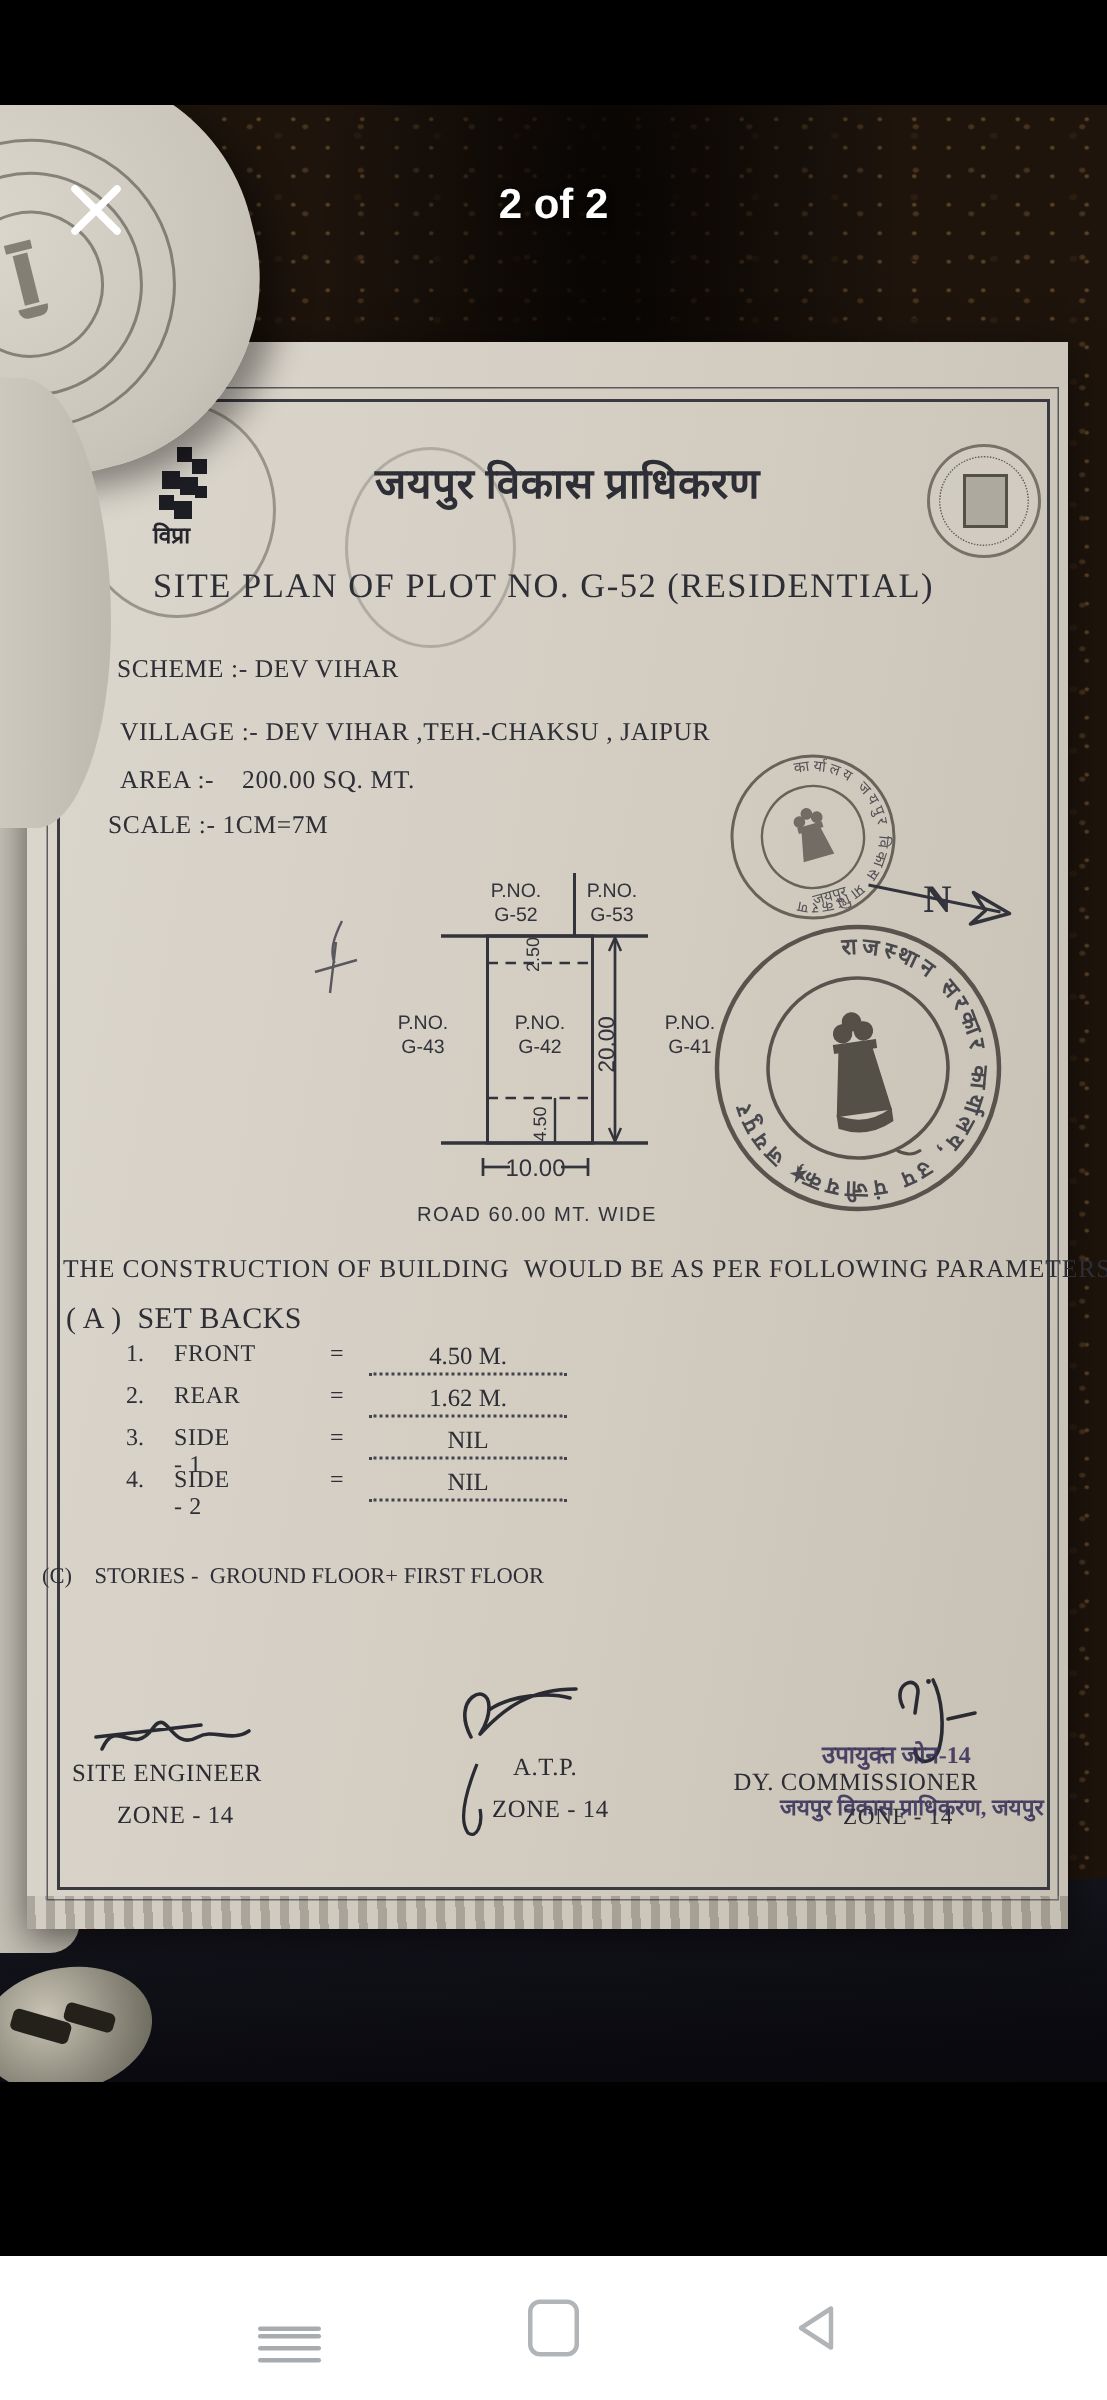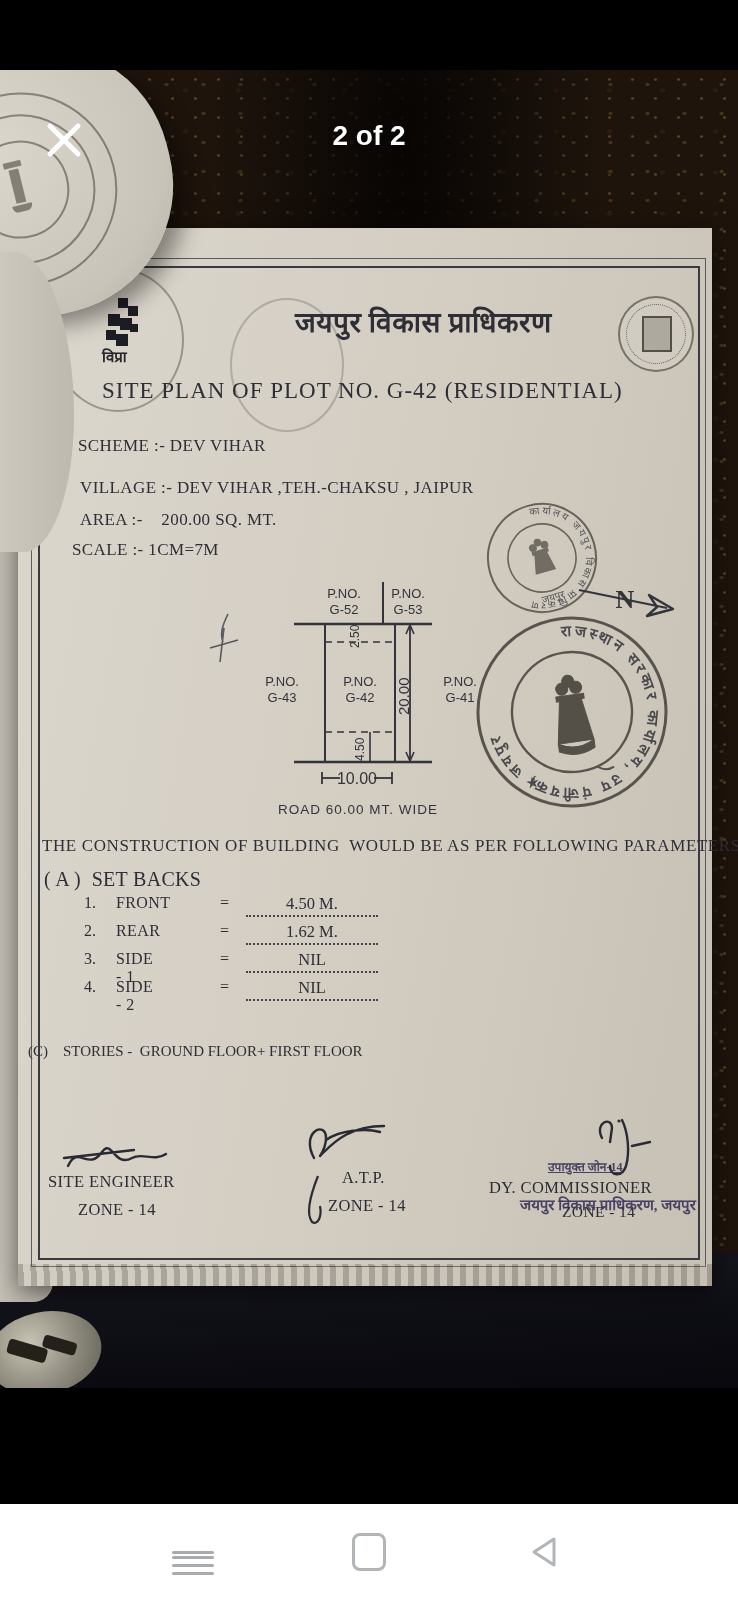--- a/index.html
+++ b/index.html
@@ -43,21 +43,21 @@
   .page{position:absolute;left:18px;top:228px;width:694px;height:1058px;
     background:linear-gradient(100deg,#dcd7cd 0%,#d2ccc1 55%,#c7c1b5 100%);
     box-shadow:0 6px 24px rgba(0,0,0,.55);}
   .sheet-border{position:absolute;left:20px;top:38px;right:12px;bottom:26px;
     border:2px solid #3a3a41;}
   .sheet-border::before{content:"";position:absolute;left:-9px;right:-8px;top:-10px;bottom:-9px;
     border:1px solid rgba(60,60,66,.8);}
   .edge-grain{position:absolute;left:0;bottom:0;width:100%;height:22px;
     background:repeating-linear-gradient(88deg,rgba(90,85,74,.35) 0 6px,rgba(190,185,172,.2) 6px 13px);}
   .doc-text{position:absolute;color:#2e2e36;white-space:pre;}
-  .hindi-title{font-weight:bold;font-size:28px;letter-spacing:.5px;margin-left:45px;}
+  .hindi-title{font-weight:bold;font-size:28px;letter-spacing:.5px;}
   .eng-title{font-size:23px;letter-spacing:1px;}
   .info-line{font-size:17px;letter-spacing:.4px;margin-top:20px;}
   .param-line{font-size:20px;letter-spacing:.3px;}
   .small-line{font-size:15px;}
   .d-line{font-size:14px;}
   
   .jda-logo{position:absolute;left:100px;top:288px;width:46px;height:78px;}
   .jda-caption{position:absolute;left:102px;top:346px;font-size:15px;font-weight:bold;color:#26262e;}
   .faint-ring{position:absolute;border:2px solid rgba(75,71,62,.45);border-radius:50%;}
   .emblem{position:absolute;left:618px;top:296px;width:72px;height:72px;border:2px solid rgba(80,76,66,.7);
@@ -123,21 +123,21 @@
     <div class="faint-ring" style="left:52px;top:268px;width:128px;height:140px;"></div>
     <div class="faint-ring" style="left:230px;top:298px;width:110px;height:130px;opacity:.6;"></div>
 
     <div class="doc-text hindi-title" style="left:250px;top:302px;">जयपुर विकास प्राधिकरण</div>
 
     <div class="emblem">
       <div class="emblem-dots"></div>
       <div class="emblem-inner"></div>
     </div>
 
-    <div class="doc-text eng-title" style="left:102px;top:378px;">SITE PLAN OF PLOT NO. G-42 (RESIDENTIAL)</div>
+    <div class="doc-text eng-title" style="left:102px;top:378px;">SITE PLAN OF PLOT NO. G-52 (RESIDENTIAL)</div>
     <div class="doc-text info-line" style="left:78px;top:416px;">SCHEME :- DEV VIHAR</div>
     <div class="doc-text info-line" style="left:80px;top:458px;">VILLAGE :- DEV VIHAR ,TEH.-CHAKSU , JAIPUR</div>
     <div class="doc-text info-line" style="left:80px;top:490px;">AREA :-    200.00 SQ. MT.</div>
     <div class="doc-text info-line" style="left:72px;top:520px;">SCALE :- 1CM=7M</div>
 
     <svg style="position:absolute;left:482px;top:498px;transform:rotate(-16deg);opacity:.8;" width="120" height="120" viewBox="0 0 120 120">
       <defs>
           <path id="arcTop" d="M 60,16 a 44,44 0 1 1 -0.01,0"></path>
         </defs>
       <circle cx="60" cy="60" r="54" fill="none" stroke="#4e4a40" stroke-width="2"></circle>
@@ -266,21 +266,21 @@
     </svg>
     <div class="doc-text sig-title" style="left:342px;top:1168px;">A.T.P.</div>
     <div class="doc-text sig-title" style="left:328px;top:1196px;">ZONE - 14</div>
 
     <svg style="position:absolute;left:588px;top:1112px;" width="100" height="70" viewBox="0 0 100 70">
       <path d="M14,26 C6,10 24,4 24,16 L22,30 M34,8 C40,20 42,40 38,54 C34,66 22,64 22,54 M44,34 L62,30" fill="none" stroke="#2a2a32" stroke-width="2.4" stroke-linecap="round"></path>
       <circle cx="31" cy="9" r="1.6" fill="#2a2a32"></circle>
     </svg>
     <div class="doc-text sig-title" style="left:489px;top:1178px;">DY. COMMISSIONER</div>
     <div class="doc-text sig-title" style="left:562px;top:1203px;font-size:15.5px;">ZONE - 14</div>
-    <div class="stamp-hindi" style="left:548px;top:1158px;font-size:12px;text-decoration:underline;">उपायुक्त जोन-14</div>
+    <div class="stamp-hindi" style="left:548px;top:1158px;font-size:16px;">उपायुक्त जोन-14</div>
     <div class="stamp-hindi" style="left:520px;top:1194px;font-size:15px;">जयपुर विकास प्राधिकरण, जयपुर</div>
 
     <div class="curl">
       <div class="curl-ring r1"></div>
       <div class="curl-ring r2"></div>
       <div class="curl-ring r3"></div>
       <div class="curl-pillar">
         <div style="width:18px;height:6px;margin:0 auto;"></div>
         <div style="width:10px;height:34px;margin:2px auto 0;"></div>
         <div style="width:20px;height:7px;margin:2px auto 0;border-radius:0 0 6px 6px;"></div>

